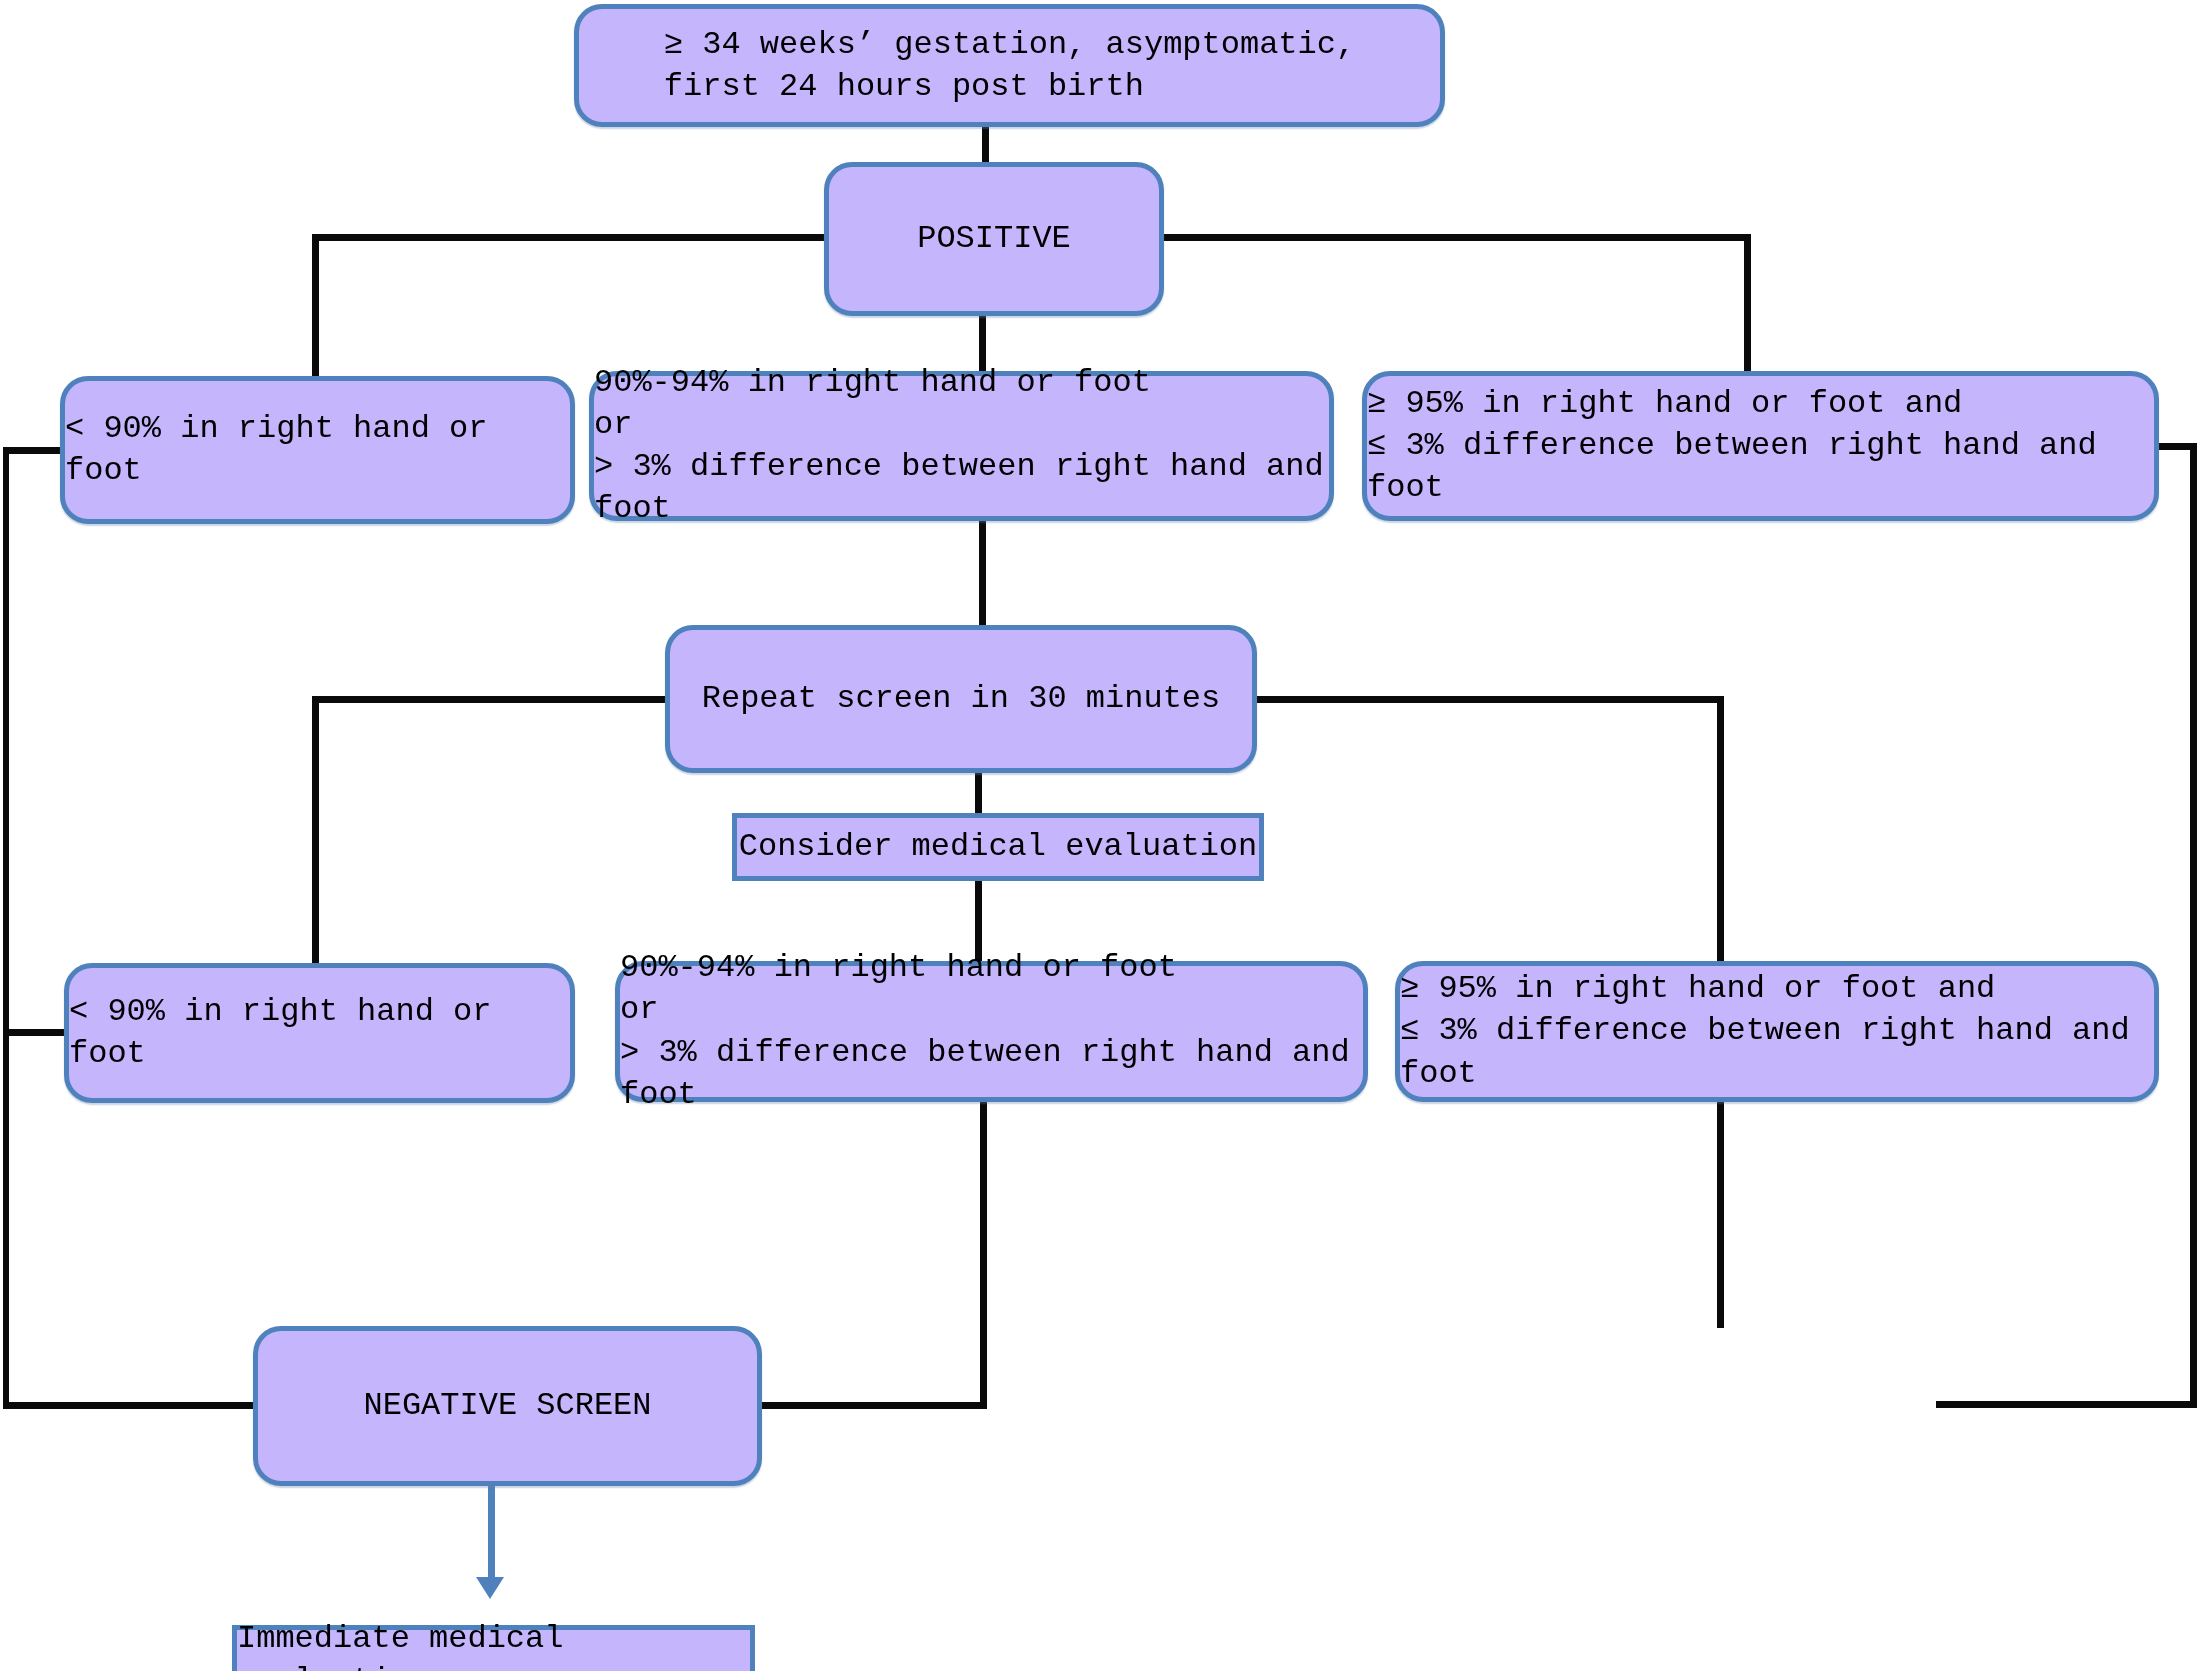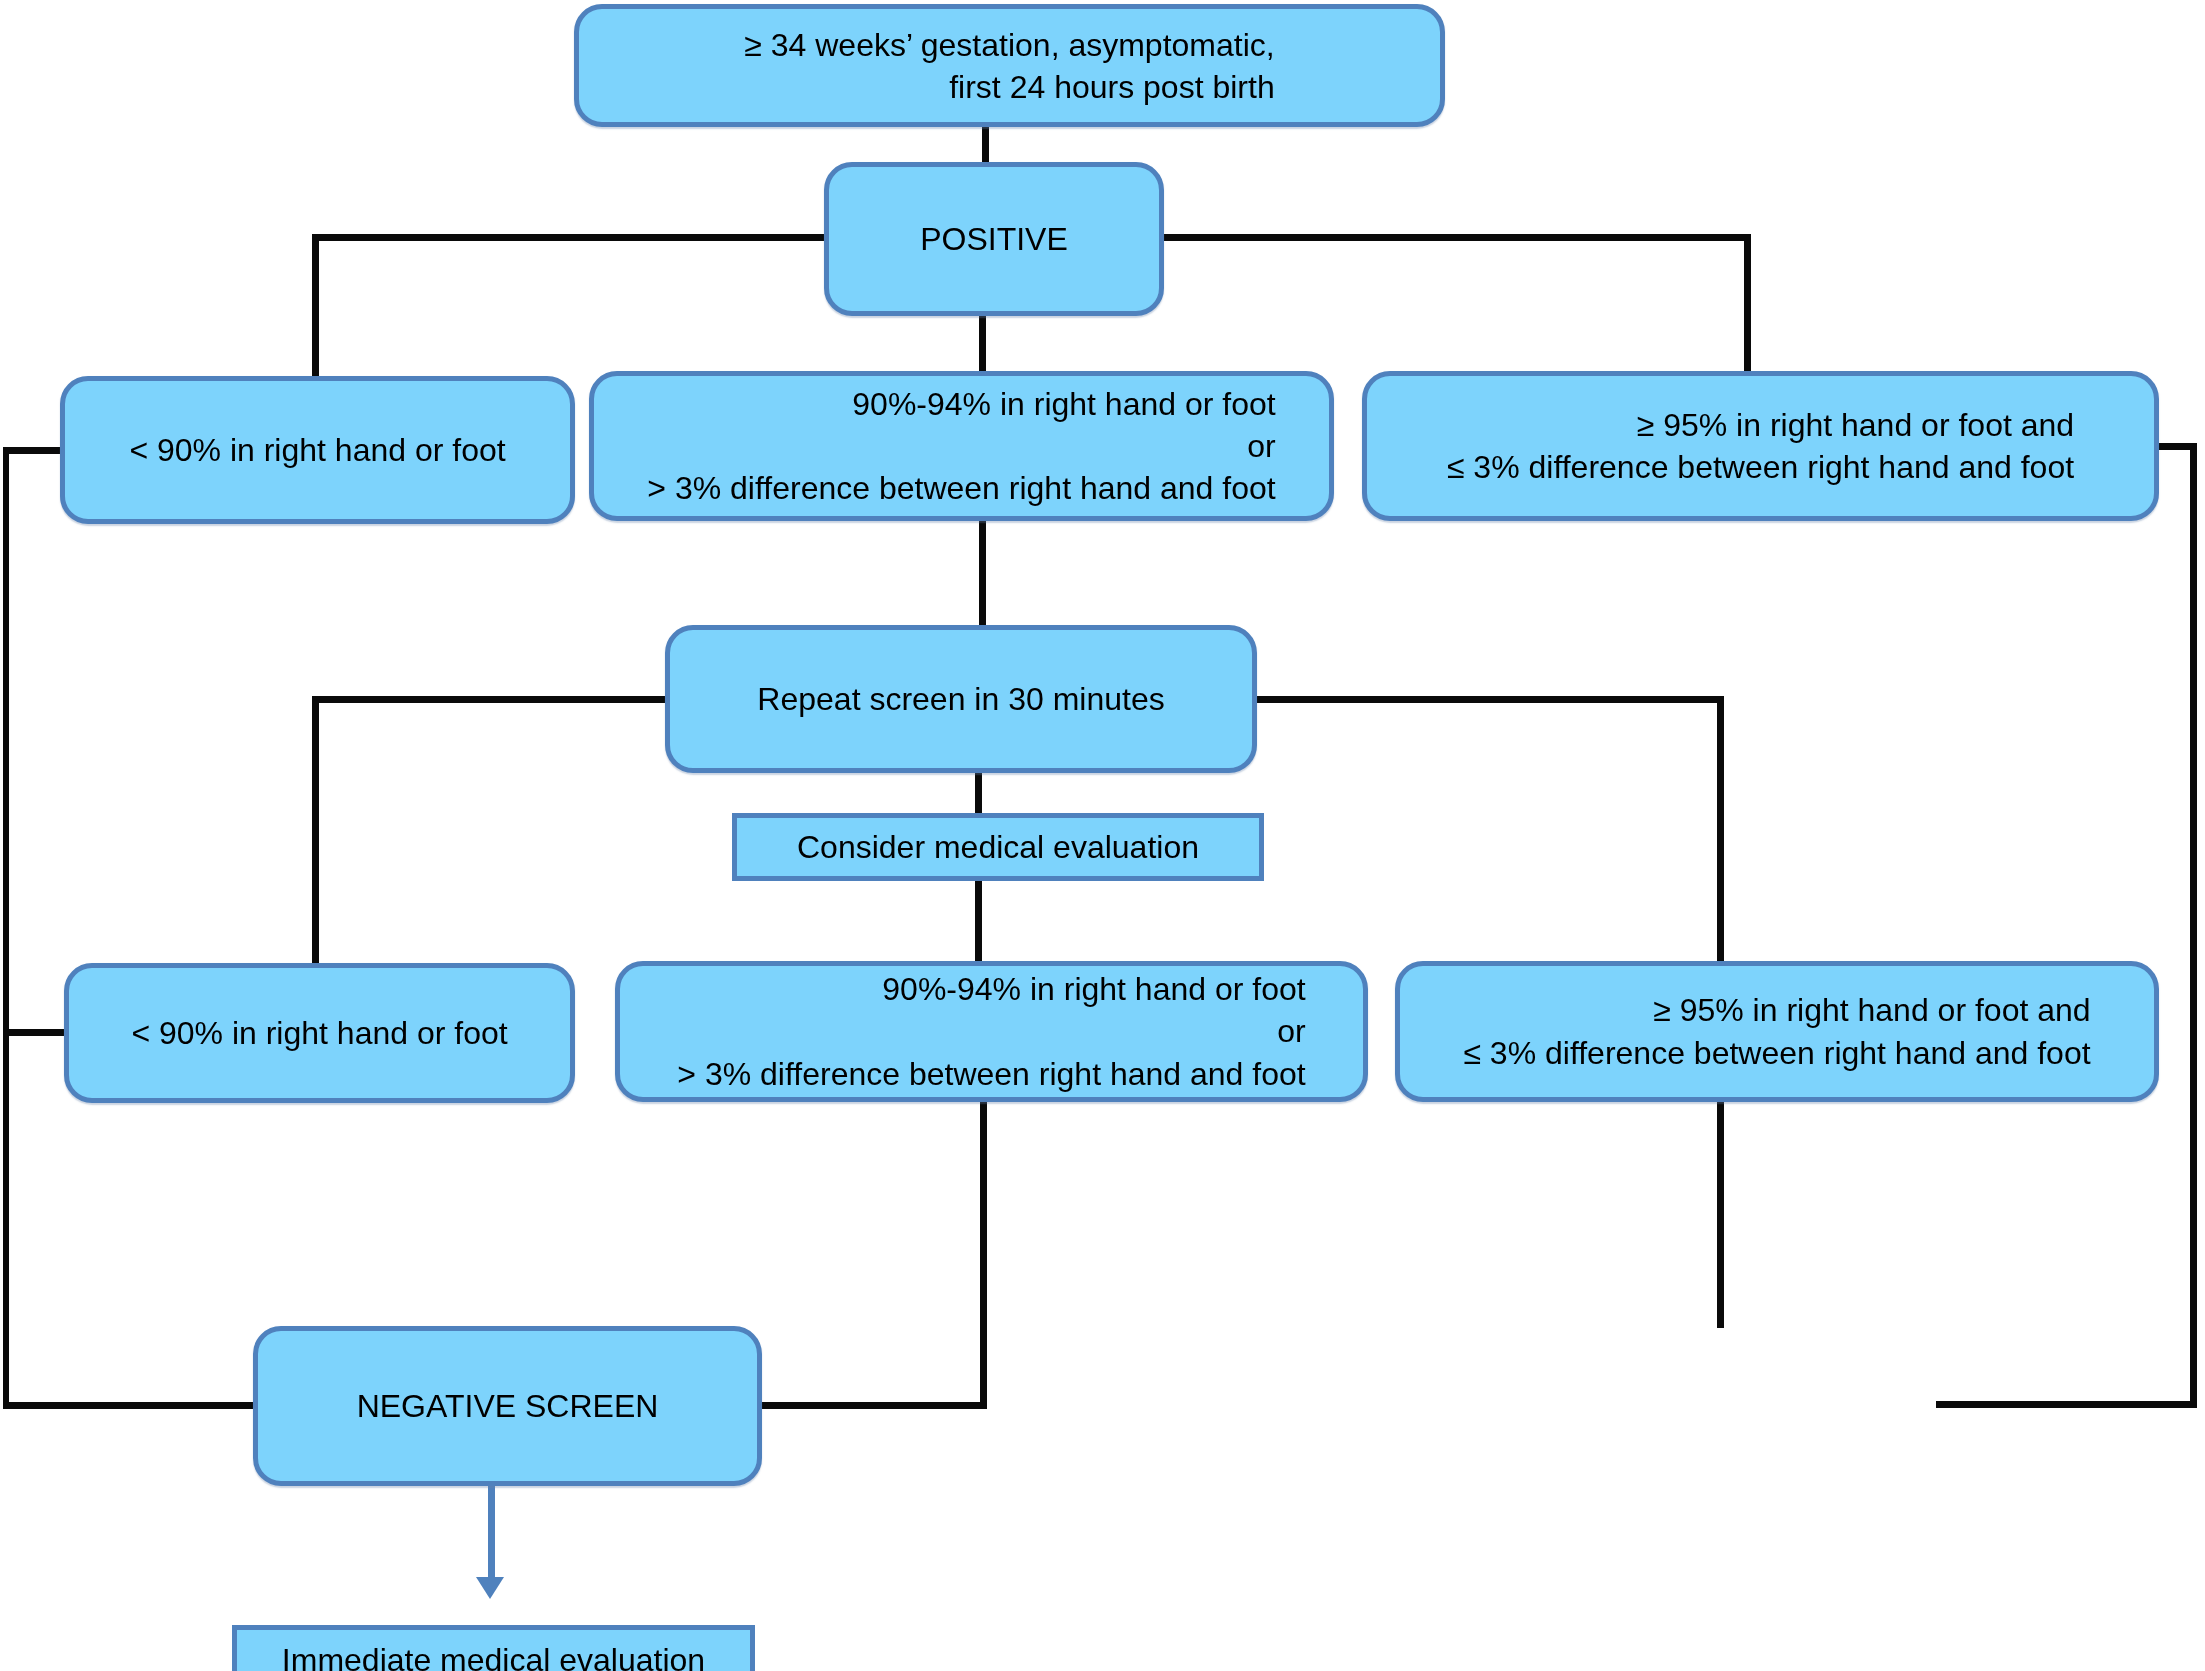--- a/index.html
+++ b/index.html
@@ -17,31 +17,32 @@
     color: #000000;
   }
   .edge {
     position: absolute;
     background: #0a0a0a;
     z-index: 1;
   }
   .node {
     position: absolute;
     z-index: 2;
-    background: #7dd3fc;
+    background: #c4b5fd;
     border: 5.9px solid #4f81bd;
     box-sizing: border-box;
     display: flex;
     align-items: center;
     justify-content: center;
-    text-align: right;
+    text-align: left;
     white-space: pre-line;
     font-size: 32px;
     line-height: 1.32;
     color: #000000;
+    font-family: Liberation Mono, monospace;
   }
   .rounded {
     border-radius: 28px;
     box-shadow: 0 1.5px 1.5px rgba(100,130,170,0.35);
   }
   .rect {
     border-width: 5.1px;
     border-radius: 0;
   }
   .arrow-stem {

